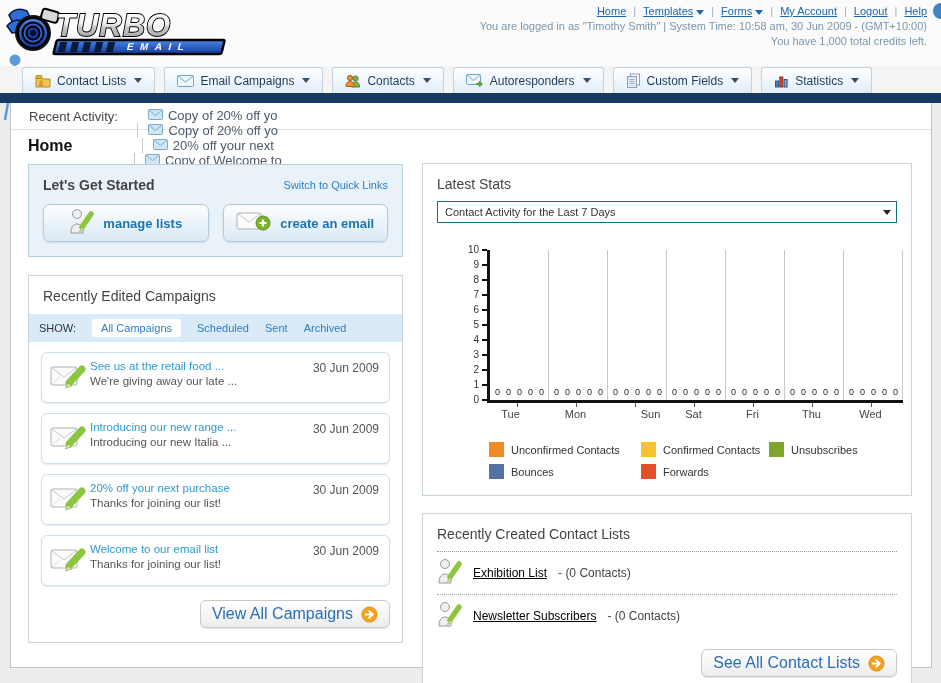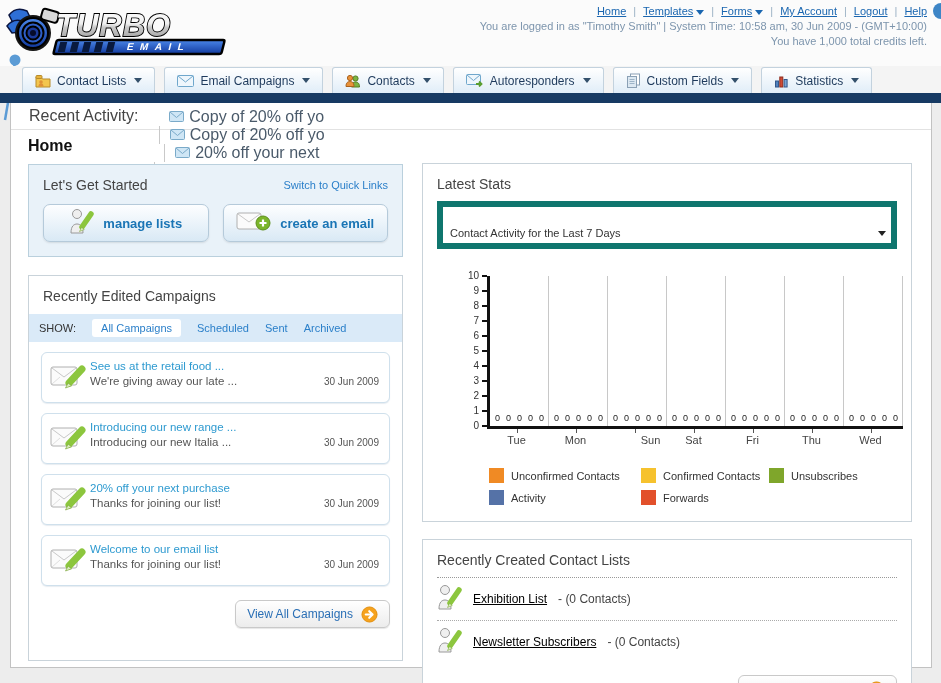--- a/index.html
+++ b/index.html
@@ -20,63 +20,63 @@
 
   
   .tab-row{height:27px;background:#f4f4f4;display:flex;align-items:flex-end;padding-left:22px;gap:9px;position:relative;z-index:2;}
   .tab{display:flex;align-items:center;gap:6px;height:25px;padding:0 12px;background:linear-gradient(#ffffff,#e0edf8);border:1px solid #c3d2de;border-bottom:none;border-radius:3px 3px 0 0;font-size:12px;color:#1e3a5c;cursor:pointer;white-space:nowrap;}
   .tab-icon svg{display:block;}
   .tab-caret{width:0;height:0;border-left:4px solid transparent;border-right:4px solid transparent;border-top:5px solid #33506b;margin-left:2px;}
   .navy-bar{height:10px;background:#173a63;position:relative;z-index:2;}
 
   
   .content-frame{position:absolute;left:10px;right:9px;top:103px;bottom:15px;background:#fff;border:1px solid #c2c2c2;border-top:none;}
-  .recent-activity{height:26px;border-bottom:1px solid #e2e2e2;display:flex;align-items:center;font-size:16px;color:#555;padding-left:18px;}
+  .recent-activity{height:26px;border-bottom:1px solid #e2e2e2;display:flex;align-items:center;font-size:13px;color:#555;padding-left:18px;}
   .ra-label{margin-right:16px;color:#444;}
   .ra-items{display:flex;align-items:center;height:16px;flex-direction:column;}
   .ra-item{display:flex;align-items:center;gap:5px;padding:0 10px;cursor:pointer;}
   .ra-item + .ra-item{border-left:1px solid #c9c9c9;}
   .ra-text{color:#4a5a6a;white-space:nowrap;}
 
   .main-cols{display:flex;padding-left:17px;}
   .left-col{width:375px;flex:none;}
   .right-col{width:490px;flex:none;margin-left:19px;}
 
   .page-title{font-size:16px;font-weight:bold;color:#111;margin:7px 0 9px;}
 
   .panel{border:1px solid #c9d3da;background:#fff;box-sizing:border-box;}
 
   
   .get-started{background:#e9f2f9;border-color:#bad0dd;padding:12px 14px 14px;}
   .gs-header{display:flex;justify-content:space-between;align-items:center;}
-  .gs-title{font-size:14px;color:#444;}
+  .gs-title{font-size:14px;color:#444;font-weight:bold;}
   .switch-link{font-size:11px;color:#2a7fc9;cursor:pointer;}
   .gs-buttons{display:flex;gap:14px;margin-top:11px;}
   .big-btn{flex:1;height:36px;display:flex;align-items:center;justify-content:center;gap:9px;background:linear-gradient(#fdfeff,#d9e9f5);border:1px solid #b5cada;border-radius:7px;box-shadow:0 1px 2px rgba(0,0,0,.10);font-size:13px;font-weight:bold;color:#1a75b5;cursor:pointer;}
 
   
-  .campaigns{margin-top:18px;padding-bottom:24px;}
+  .campaigns{margin-top:18px;padding-bottom:6px;}
   .camp-title{font-size:14px;color:#444;margin:12px 14px 10px;}
   .show-bar{background:#daeaf8;padding:5px 10px;font-size:11px;display:flex;align-items:center;gap:16px;color:#333;}
   .show-tab{color:#2a7fc9;cursor:pointer;}
   .show-tab.active{background:#fff;border-radius:3px;padding:3px 9px;}
   .camp-item{display:flex;align-items:flex-start;margin:10px 12px;border:1px solid #cfe0ec;border-radius:6px;padding:7px 10px 7px 8px;box-shadow:0 1px 1px rgba(120,150,180,.18);background:#fff;}
   .camp-icon{width:40px;flex:none;margin-top:1px;}
   .camp-texts{flex:1;min-width:0;}
   .camp-link{font-size:11.5px;color:#2e9ad0;cursor:pointer;display:block;}
   .camp-sub{font-size:11.5px;color:#555;margin-top:3px;}
-  .camp-date{font-size:10px;color:#555;flex:none;margin-top:16px;}
+  .camp-date{font-size:12px;color:#555;flex:none;margin-top:1px;}
   .view-all-row{display:flex;justify-content:flex-end;margin:14px 12px 8px;}
-  .pill-btn{display:flex;align-items:center;gap:8px;height:26px;padding:0 11px;background:linear-gradient(#ffffff,#ececec);border:1px solid #c9c9c9;border-radius:6px;font-size:12px;color:#2a6fb5;cursor:pointer;box-shadow:0 1px 1px rgba(0,0,0,.10);}
+  .pill-btn{display:flex;align-items:center;gap:8px;height:26px;padding:0 11px;background:linear-gradient(#ffffff,#ececec);border:1px solid #c9c9c9;border-radius:6px;font-size:16px;color:#2a6fb5;cursor:pointer;box-shadow:0 1px 1px rgba(0,0,0,.10);}
   .pill-btn .btn-arrow svg{display:block;}
 
   
   .stats{margin-top:33px;padding:12px 14px 16px;}
   .stats-title{font-size:14px;color:#444;margin-bottom:9px;}
-  .select-box{height:20px;border:6px solid #0f766e;display:flex;align-items:center;justify-content:space-between;padding:16px 5px 0 7px;font-size:11px;color:#333;background:#fff;cursor:pointer;}
+  .select-box{height:20px;border:1px solid #0f766e;display:flex;align-items:center;justify-content:space-between;padding:0 5px 0 7px;font-size:11px;color:#333;background:#fff;cursor:pointer;}
   .sel-arrow{width:0;height:0;border-left:4px solid transparent;border-right:4px solid transparent;border-top:5px solid #222;}
   .chart-wrap{position:relative;margin:27px 0 0 20px;width:452px;height:176px;}
   .chart-plot{position:absolute;left:30px;top:0;width:413px;height:150px;border-left:3px solid #111;border-bottom:3px solid #111;}
   .gridline{position:absolute;top:0;bottom:0;width:1px;background:#c8c8c8;}
   .zero-label{position:absolute;bottom:3px;width:9px;text-align:center;font-size:9px;color:#222;}
   .y-label{position:absolute;left:0;width:22px;text-align:right;font-size:10px;color:#333;}
   .y-tick{position:absolute;left:25px;width:5px;height:2px;background:#111;}
   .day-label{position:absolute;top:158px;text-align:center;font-size:11px;color:#444;}
   .day-tick{position:absolute;top:153px;width:1px;height:4px;background:#555;}
   .chart-legend{display:grid;grid-template-columns:152px 128px auto;row-gap:7px;margin:16px 0 0 52px;}
@@ -448,21 +448,21 @@
               <div class="y-label" style="top: 54px;">6</div>
               <div class="y-tick" style="top: 59px;"></div>
               <div class="y-label" style="top: 39px;">7</div>
               <div class="y-tick" style="top: 44px;"></div>
               <div class="y-label" style="top: 24px;">8</div>
               <div class="y-tick" style="top: 29px;"></div>
               <div class="y-label" style="top: 9px;">9</div>
               <div class="y-tick" style="top: 14px;"></div>
               <div class="y-label" style="top: -6px;">10</div>
               <div class="y-tick" style="top: -1px;"></div>
-              <div class="day-label" style="left: 30px; width: 59px;">Tue</div>
+              <div class="day-label" style="left: 24px; width: 59px;">Tue</div>
               <div class="day-tick" style="left: 59.5px;"></div>
               <div class="day-label" style="left: 89px; width: 59px;">Mon</div>
               <div class="day-tick" style="left: 118.5px;"></div>
               <div class="day-label" style="left: 164px; width: 59px;">Sun</div>
               <div class="day-tick" style="left: 177.5px;"></div>
               <div class="day-label" style="left: 207px; width: 59px;">Sat</div>
               <div class="day-tick" style="left: 236.5px;"></div>
               <div class="day-label" style="left: 266px; width: 59px;">Fri</div>
               <div class="day-tick" style="left: 295.5px;"></div>
               <div class="day-label" style="left: 325px; width: 59px;">Thu</div>
@@ -478,21 +478,21 @@
               <div class="legend-item">
                 <span class="legend-swatch" style="background: rgb(246, 194, 46);"></span>
                 <span class="legend-label">Confirmed Contacts</span>
               </div>
               <div class="legend-item">
                 <span class="legend-swatch" style="background: rgb(127, 166, 43);"></span>
                 <span class="legend-label">Unsubscribes</span>
               </div>
               <div class="legend-item">
                 <span class="legend-swatch" style="background: rgb(85, 114, 167);"></span>
-                <span class="legend-label">Activity</span>
+                <span class="legend-label">Bounces</span>
               </div>
               <div class="legend-item">
                 <span class="legend-swatch" style="background: rgb(226, 80, 43);"></span>
                 <span class="legend-label">Forwards</span>
               </div>
             </div>
         </div>
 
         <div class="panel contact-lists">
           <div class="cl-title">Recently Created Contact Lists</div>

